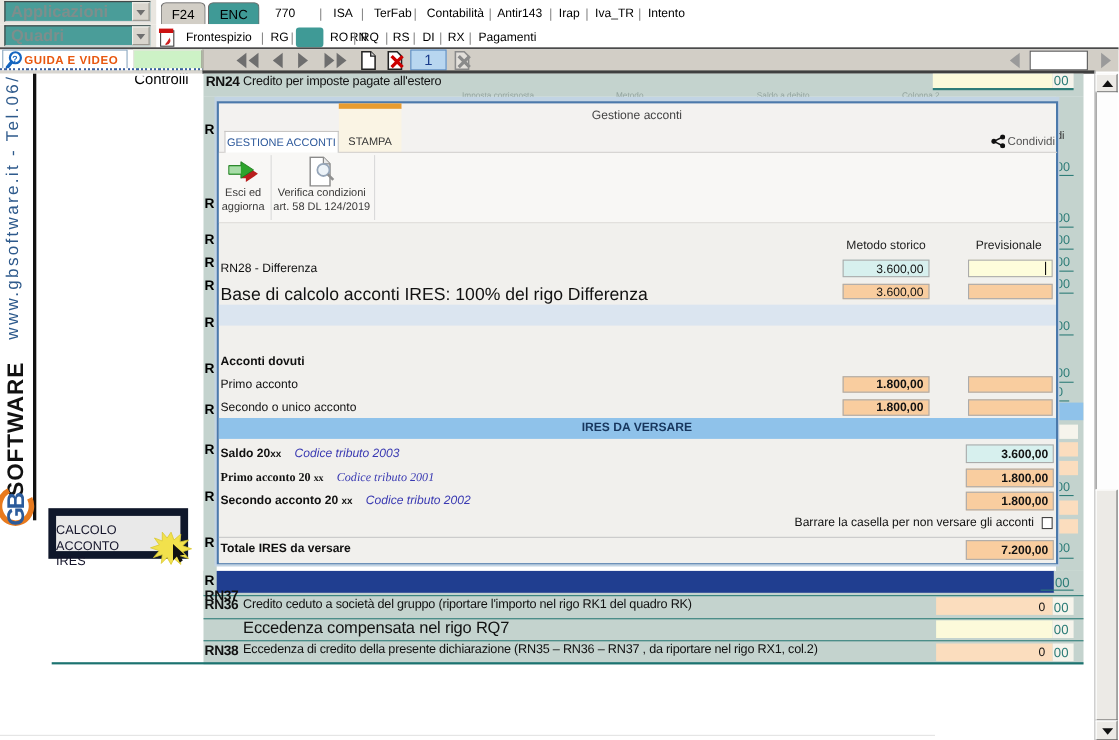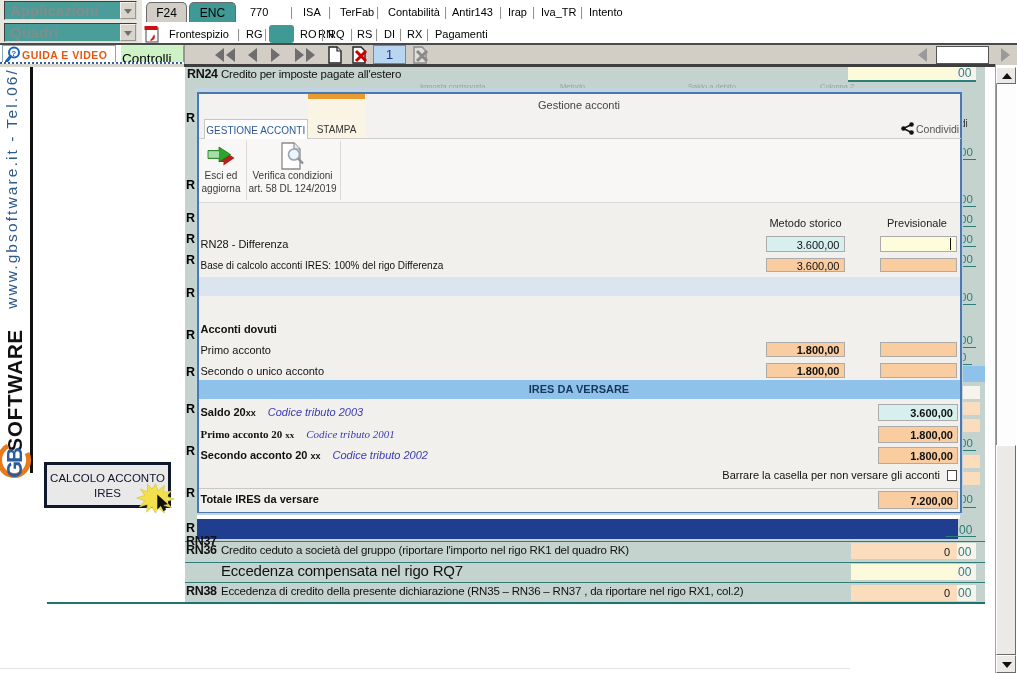--- a/index.html
+++ b/index.html
@@ -73,21 +73,21 @@
 <div class="abs" style="left:184px;top:44.5px;width:833px;height:20px;background:#D2CEC6;border-left:1px solid #9a968e;"></div>
 
 <div class="abs" style="left:2px;top:44.5px;width:114px;height:19.5px;background:#fff;border:1px solid #8aa7c0;"></div>
 <svg class="abs" style="left:5px;top:46px;" width="16" height="17" viewBox="0 0 16 17">
   <circle cx="9" cy="6.5" r="5" fill="#fff" stroke="#1565c0" stroke-width="2"></circle>
   <line x1="5.5" y1="10.5" x2="1.5" y2="15.5" stroke="#1565c0" stroke-width="3" stroke-linecap="round"></line>
   <text x="6.2" y="10" font-size="8" font-weight="bold" fill="#1565c0">?</text>
 </svg>
 <div class="abs" style="left:22px;top:49px;font-size:10.5px;font-weight:bold;color:#E8570F;letter-spacing:0.5px;">GUIDA E VIDEO</div>
 
-<div class="abs" style="left:121px;top:44.5px;width:63px;height:20px;background:#CDF2C6;border:1px solid #9a968e;border-top-color:#e7e5e0;border-left-color:#e7e5e0;text-align:left;font-size:13.5px;padding-top:5px;">Controlli</div>
+<div class="abs" style="left:121px;top:44.5px;width:63px;height:20px;background:#CDF2C6;border:1px solid #9a968e;border-top-color:#e7e5e0;border-left-color:#e7e5e0;text-align:left;font-size:13.5px;padding-top:18px;">Controlli</div>
 
 <svg class="abs" style="left:213px;top:47px;" width="24" height="16" viewBox="0 0 24 16">
   <path d="M11 1 L2 8 L11 15 Z" fill="#6e6e6e"></path>
       <path d="M22 1 L13 8 L22 15 Z" fill="#6e6e6e"></path>
 </svg>
 <svg class="abs" style="left:244px;top:47px;" width="15" height="16" viewBox="0 0 15 16">
       <path d="M13 1 L4 8 L13 15 Z" fill="#6e6e6e"></path>
     </svg>
 <svg class="abs" style="left:269px;top:47px;" width="15" height="16" viewBox="0 0 15 16">
       <path d="M2 1 L11 8 L2 15 Z" fill="#6e6e6e"></path>
@@ -222,21 +222,21 @@
 </div>
 <div class="abs" style="left:3px;top:329px;width:26px;height:118px;">
   <div style="position:absolute;writing-mode:vertical-rl;transform:rotate(180deg);font-size:20.5px;font-weight:bold;color:#111;letter-spacing:0.8px;left:0px;top:0px;white-space:nowrap;">SOFTWARE</div>
 </div>
 
 <svg class="abs" style="left:0px;top:440px;" width="32" height="42" viewBox="0 0 32 42">
   <path d="M 8 6 A 14.5 15.5 0 1 0 27 13" fill="none" stroke="#E87A1E" stroke-width="5"></path>
   <text x="-38" y="22" font-size="22" font-weight="bold" fill="#2B5B9B" transform="rotate(-90)" font-family="Liberation Sans" letter-spacing="-2">GB</text>
 </svg>
 
-<div class="abs" style="left:44px;top:462px;width:127px;height:46px;background:#E9E9E9;border:3px solid #0f172a;text-align:center;font-size:11.5px;color:#14142a;padding-top:6px;line-height:14.5px;">CALCOLO ACCONTO<br>IRES</div>
+<div class="abs" style="left:44px;top:462px;width:127px;height:46px;background:#E9E9E9;border:7px solid #0f172a;font-size:11.5px;color:#14142a;padding-top:6px;line-height:14.5px;">CALCOLO ACCONTO<br>IRES</div>
 <svg class="abs" style="left:135px;top:482px;" width="41" height="32" viewBox="0 0 44 36">
   <path d="M22 2 L25 10 L32 4 L31 12 L40 10 L34 16 L43 19 L34 22 L40 29 L31 26 L32 35 L25 29 L22 35 L18 28 L12 34 L13 25 L4 28 L10 21 L1 18 L10 15 L5 8 L13 11 L13 2 L18 8 Z" fill="#F2E14C" stroke="#d8c830" stroke-width="0.8"></path>
   <path d="M24 14 L24 31 L28 27 L31 33 L34 31 L31 26 L36 25 Z" fill="#111"></path>
 </svg>
 
 <div class="abs" style="left:995px;top:64px;width:1px;height:609px;background:#a0a0a0;"></div>
 <div class="abs" style="left:996px;top:67px;width:20px;height:17px;background:#ECEAE6;border:1.5px solid #fff;border-right-color:#6a6a6a;border-bottom-color:#6a6a6a;"></div>
 <div class="abs" style="left:1002px;top:73px;width:0;height:0;border-left:5px solid transparent;border-right:5px solid transparent;border-bottom:6px solid #111;"></div>
 <div class="abs" style="left:996px;top:84px;width:20px;height:361px;background:#fdfdfd;border-left:1px solid #888;"></div>
 <div class="abs" style="left:996px;top:445px;width:20px;height:210px;background:#ECEAE6;border:1.5px solid #fff;border-right-color:#6a6a6a;border-bottom-color:#6a6a6a;"></div>
@@ -286,21 +286,21 @@
 
 <div class="abs" style="left:198.5px;top:203.5px;width:761px;height:308px;background:#F1F0ED;"></div>
 <div class="abs" style="left:766px;top:217px;width:79px;text-align:center;font-size:11px;color:#222;">Metodo storico</div>
 <div class="abs" style="left:877px;top:217px;width:80px;text-align:center;font-size:11px;color:#222;">Previsionale</div>
 
 <div class="abs" style="left:200.5px;top:238px;font-size:11px;color:#111;">RN28 - Differenza</div>
 <div class="abs" style="left:766px;top:235.5px;width:78.5px;height:16.5px;background:#D7F0EE;border:1px solid #ABABAB;font-size:11px;text-align:right;padding:2px 4px 0 0;color:#111;">3.600,00</div>
 <div class="abs" style="left:879.5px;top:235.5px;width:77px;height:16.5px;background:#FEFDDB;border:1px solid #ABABAB;"></div>
 <div class="abs" style="left:950px;top:238px;width:1px;height:12px;background:#111;"></div>
 
-<div class="abs" style="left:200.5px;top:260px;font-size:10px;color:#111;">Base di calcolo acconti IRES: 100% del rigo Differenza</div>
+<div class="abs" style="left:200.5px;top:260px;font-size:16px;color:#111;">Base di calcolo acconti IRES: 100% del rigo Differenza</div>
 <div class="abs" style="left:766px;top:257.5px;width:78.5px;height:14.5px;background:#F9CD9F;border:1px solid #ABABAB;font-size:11px;text-align:right;padding:1px 4px 0 0;color:#111;">3.600,00</div>
 <div class="abs" style="left:879.5px;top:257.5px;width:77px;height:14.5px;background:#F9CD9F;border:1px solid #ABABAB;"></div>
 
 <div class="abs" style="left:198.5px;top:276.5px;width:761px;height:19px;background:#DBE5F0;"></div>
 
 <div class="abs" style="left:200.5px;top:323px;font-size:11px;font-weight:bold;color:#111;">Acconti dovuti</div>
 <div class="abs" style="left:200.5px;top:344px;font-size:11px;color:#111;">Primo acconto</div>
 <div class="abs" style="left:766px;top:341.5px;width:78.5px;height:15.5px;background:#F9CD9F;border:1px solid #ABABAB;font-size:11px;font-weight:bold;text-align:right;padding:1.5px 4px 0 0;color:#111;">1.800,00</div>
 <div class="abs" style="left:879.5px;top:341.5px;width:77px;height:15.5px;background:#F9CD9F;border:1px solid #ABABAB;"></div>
 <div class="abs" style="left:200.5px;top:365px;font-size:11px;color:#111;">Secondo o unico acconto</div>

